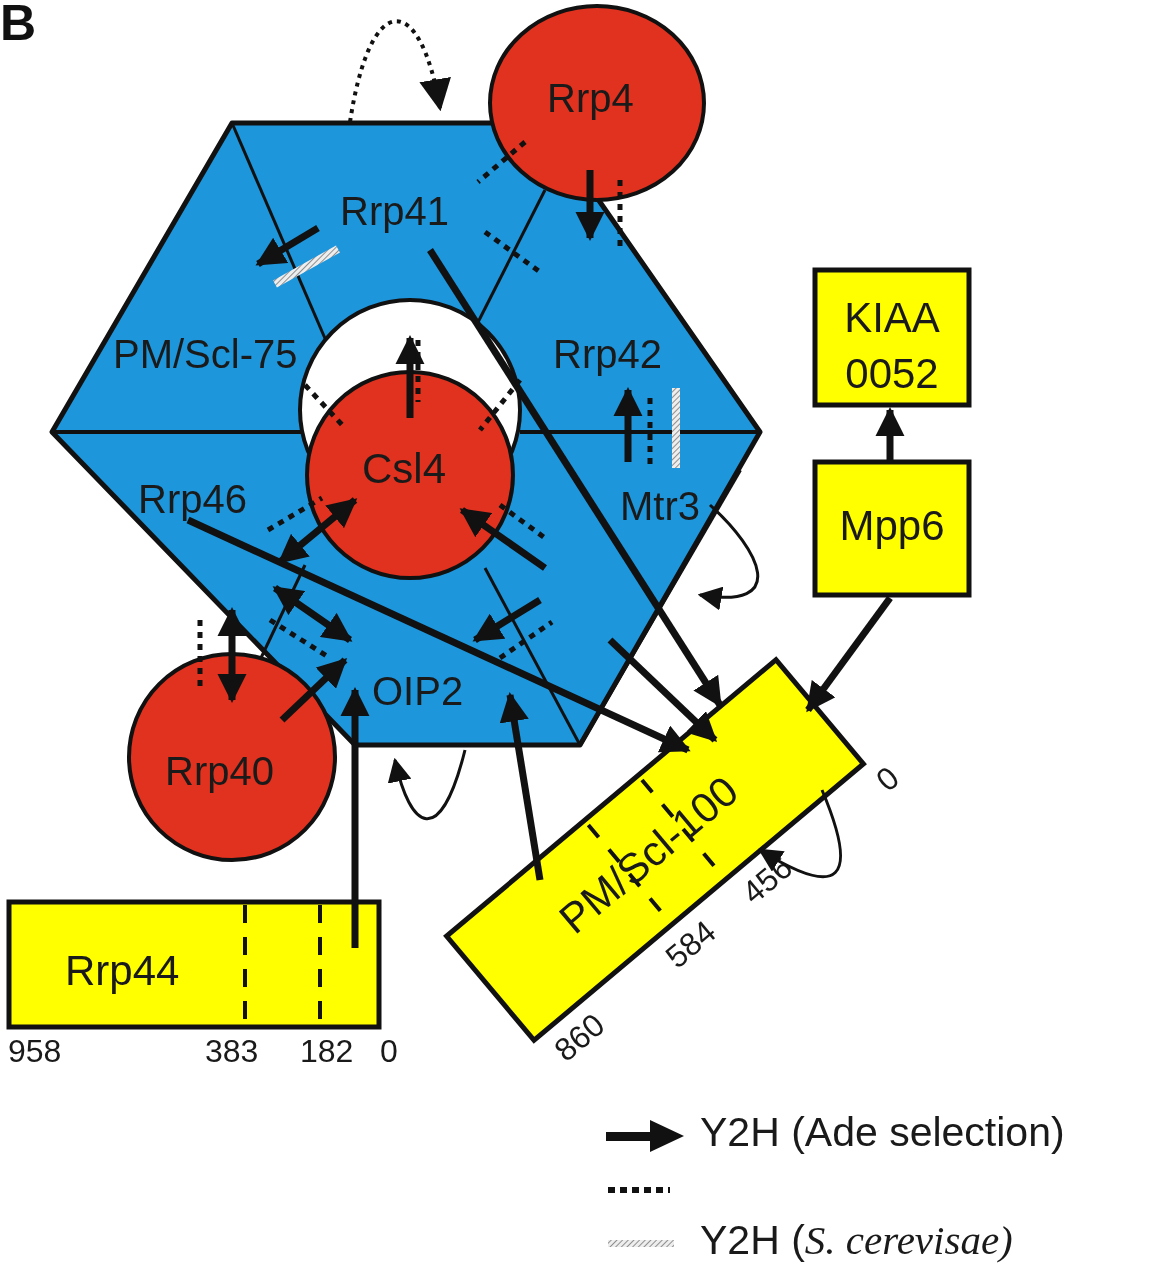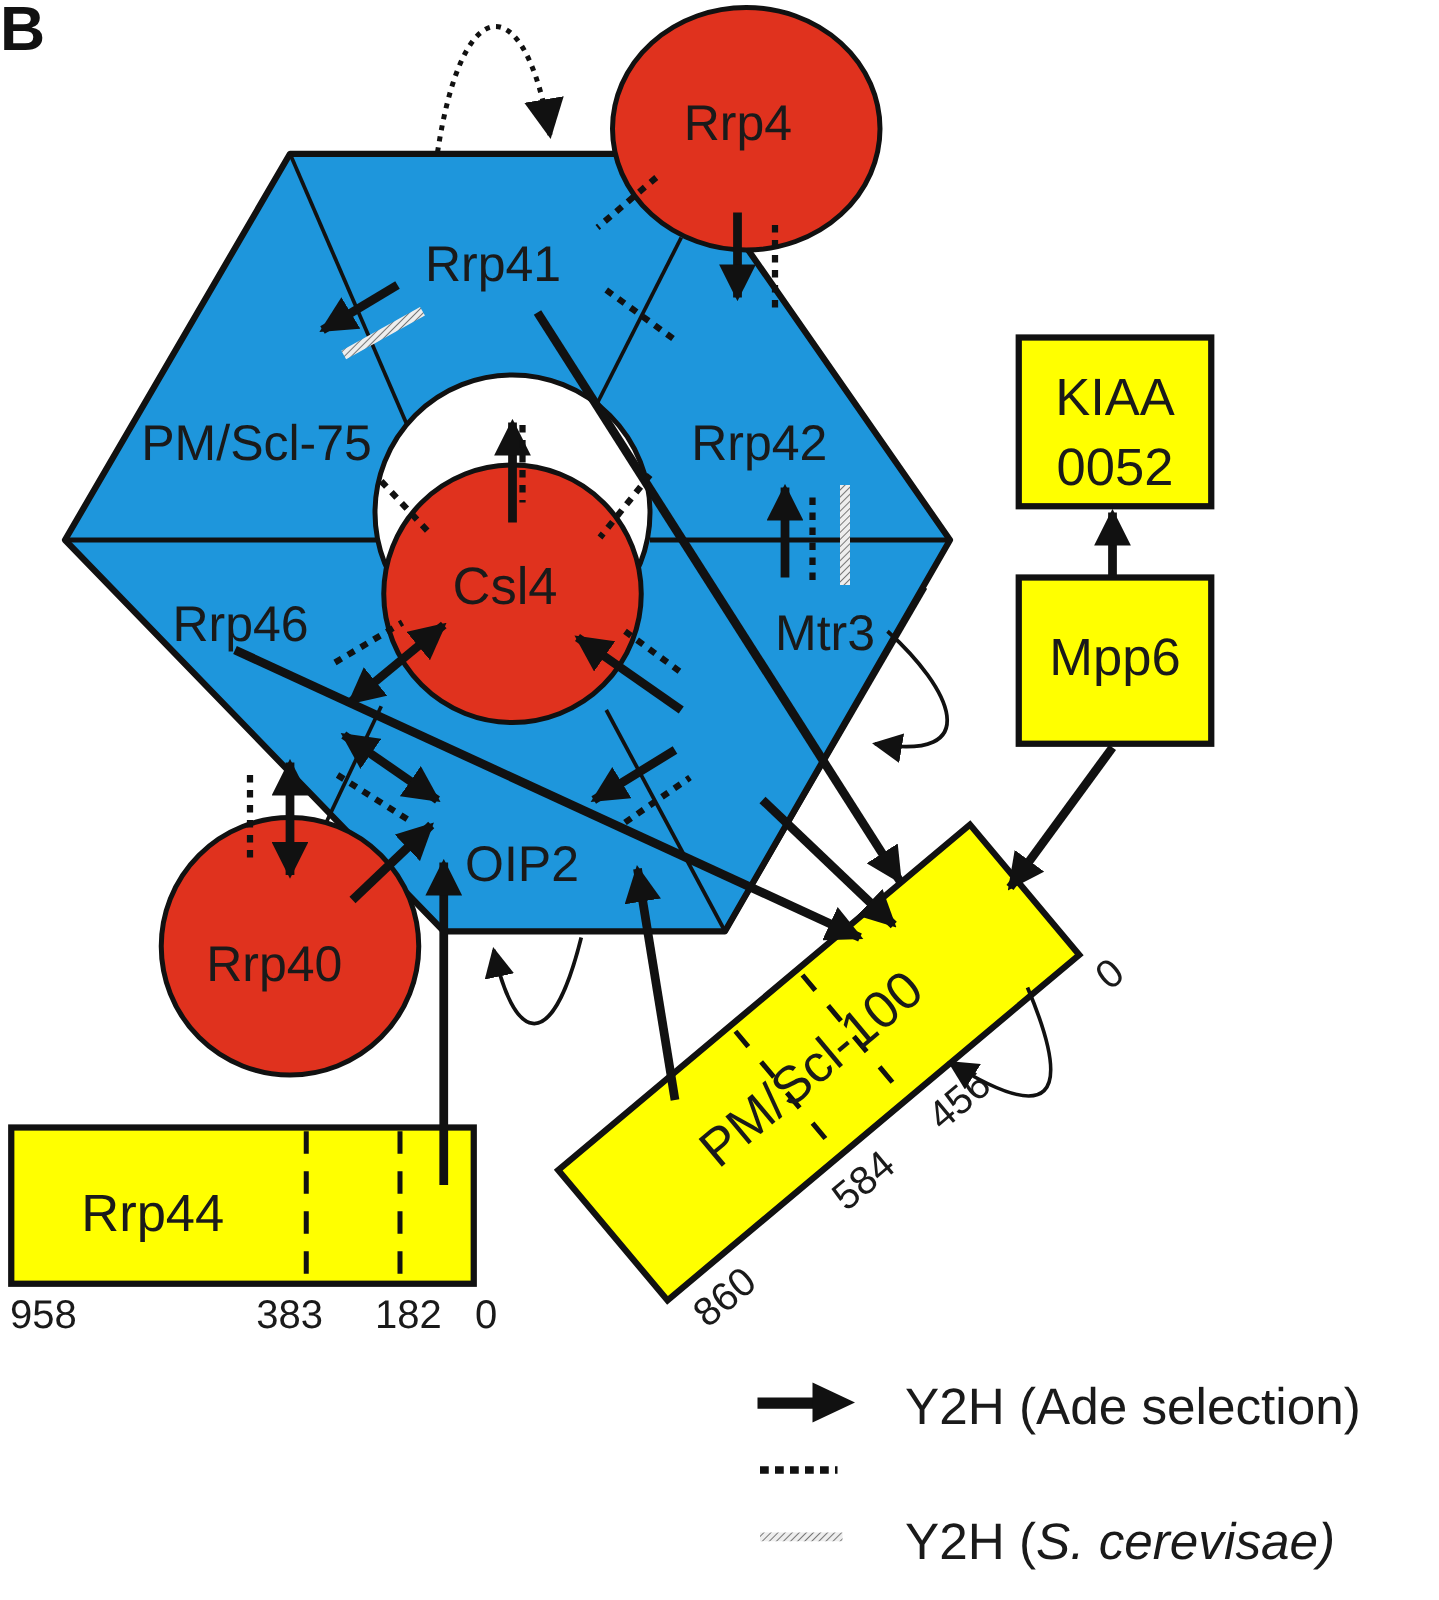--- a/index.html
+++ b/index.html
@@ -2,24 +2,24 @@
 <html><head>
 <meta charset="utf-8">
 <style>
   html, body { margin: 0; padding: 0; background: #ffffff; }
   body { width: 1151px; height: 1280px; position: relative; overflow: hidden;
          font-family: "Liberation Sans", sans-serif; }
   svg { position: absolute; left: 0; top: 0; }
   .lbl { font-family: "Liberation Sans", sans-serif; fill: #1a1a1a; }
   .panel-letter { font-family: "Liberation Sans", sans-serif; font-weight: bold; fill: #111; }
   .legend { position: absolute; left: 604px; top: 1102px; width: 547px; }
-  .legend-row { display: flex; align-items: flex-start; height: 54px; gap: 24px; }
+  .legend-row { display: flex; align-items: flex-end; height: 54px; }
   .legend-key { width: 96px; height: 40px; position: relative; flex: none; }
   .legend-text { font-size: 41px; color: #1a1a1a; white-space: nowrap; font-family: "Liberation Sans", sans-serif; }
-  .legend-text i { font-style: italic; }
+  .legend-text i { font-style: italic; font-family: Liberation Serif, serif; }
 </style>
 </head>
 <body>
 
 <svg width="1151" height="1280" viewBox="0 0 1151 1280">
   <defs>
     <marker id="ah" viewBox="0 0 10 10" refX="9" refY="5" markerWidth="4.2" markerHeight="4.2" orient="auto-start-reverse">
       <path d="M0,0 L10,5 L0,10 z" fill="#111"></path>
     </marker>
     <marker id="ahs" viewBox="0 0 10 10" refX="9" refY="5" markerWidth="8" markerHeight="8" orient="auto-start-reverse">

